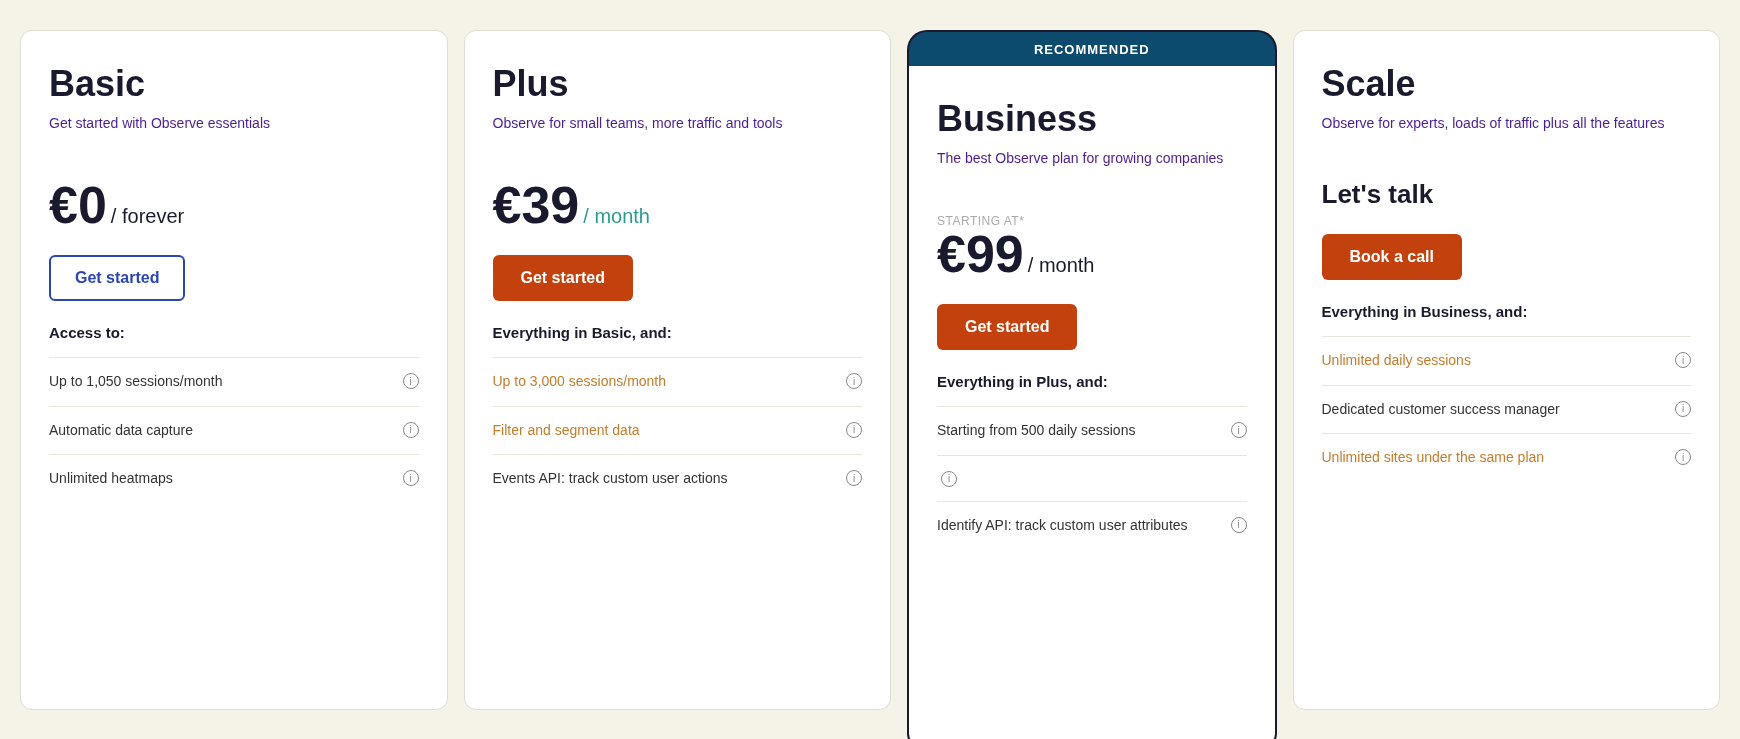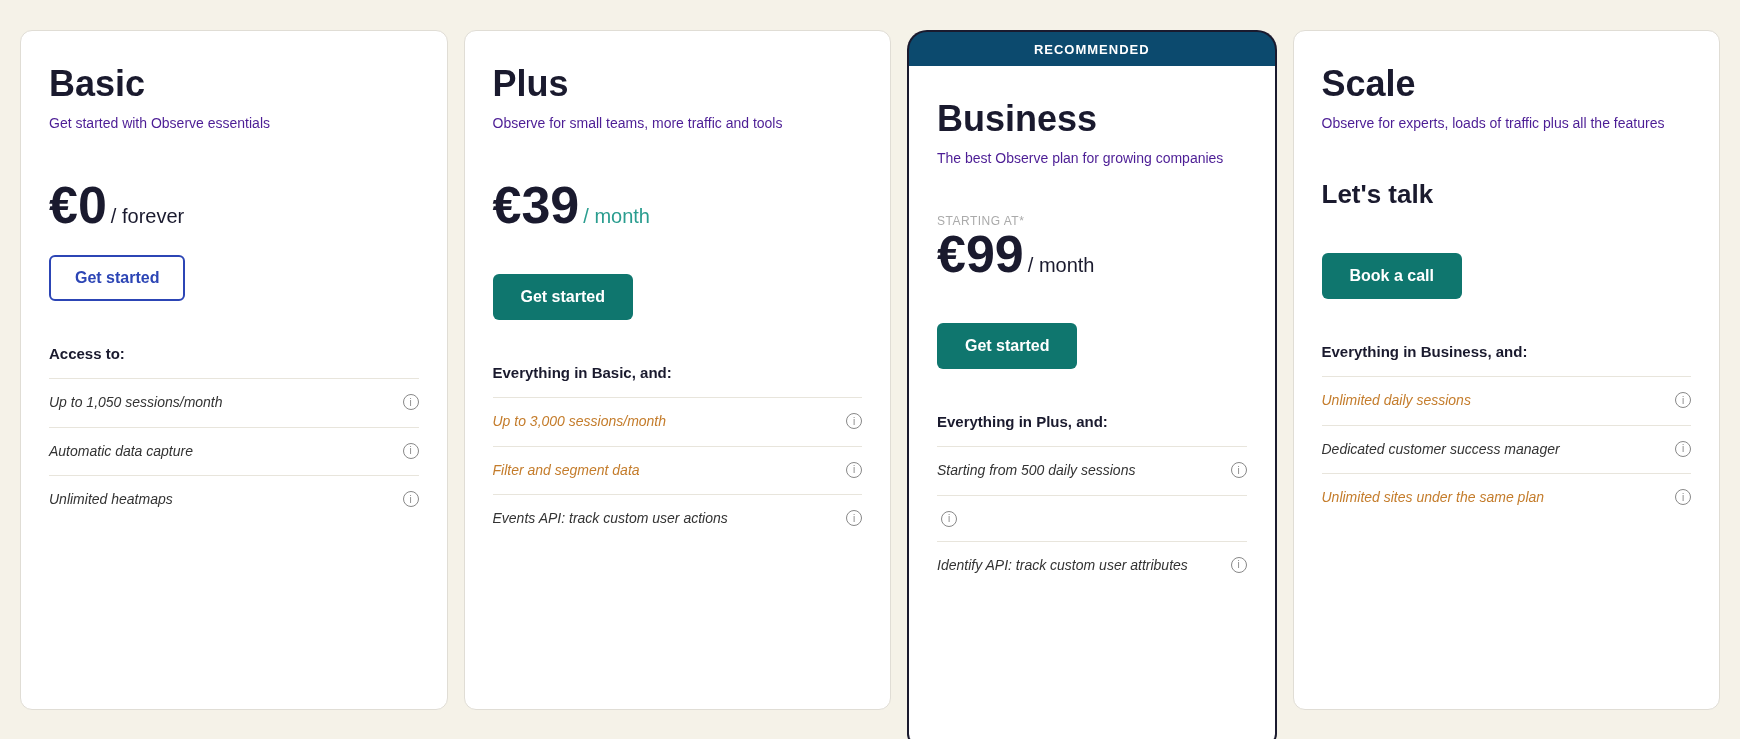--- a/index.html
+++ b/index.html
@@ -127,27 +127,26 @@
     }
 
     .btn-outline {
       background: #fff;
       border: 2px solid #2c45b5;
       color: #2c45b5;
       padding: 12px 24px;
     }
 
     .btn-primary {
-      background: #0f766e;
+      background: #c2410c;
       color: #fff;
-      margin-top: 19px;
     }
 
     .features-section {
-      margin-top: 44px;
+      margin-top: 23px;
     }
 
     .features-label {
       font-size: 15px;
       font-weight: 700;
       color: #1a1a2e;
       margin-bottom: 16px;
     }
 
     .feature-item {
@@ -175,21 +174,20 @@
       font-size: 10px;
       color: #888;
       flex-shrink: 0;
       margin-left: 4px;
       margin-top: 1px;
     }
 
     .feature-text {
       flex: 1;
       line-height: 1.4;
-      font-style: italic;
     }
   </style>
 </head>
 <body>
 
 <div class="pricing-container">
 <div class="plan-card"><div class="plan-title">Basic</div><div class="plan-subtitle">Get started with Observe essentials</div><div class="price-row">
         <span class="price-amount">€0</span>
         <span class="price-period ">/ forever</span>
       </div><button class="btn btn-outline">Get started</button><div class="features-section">

